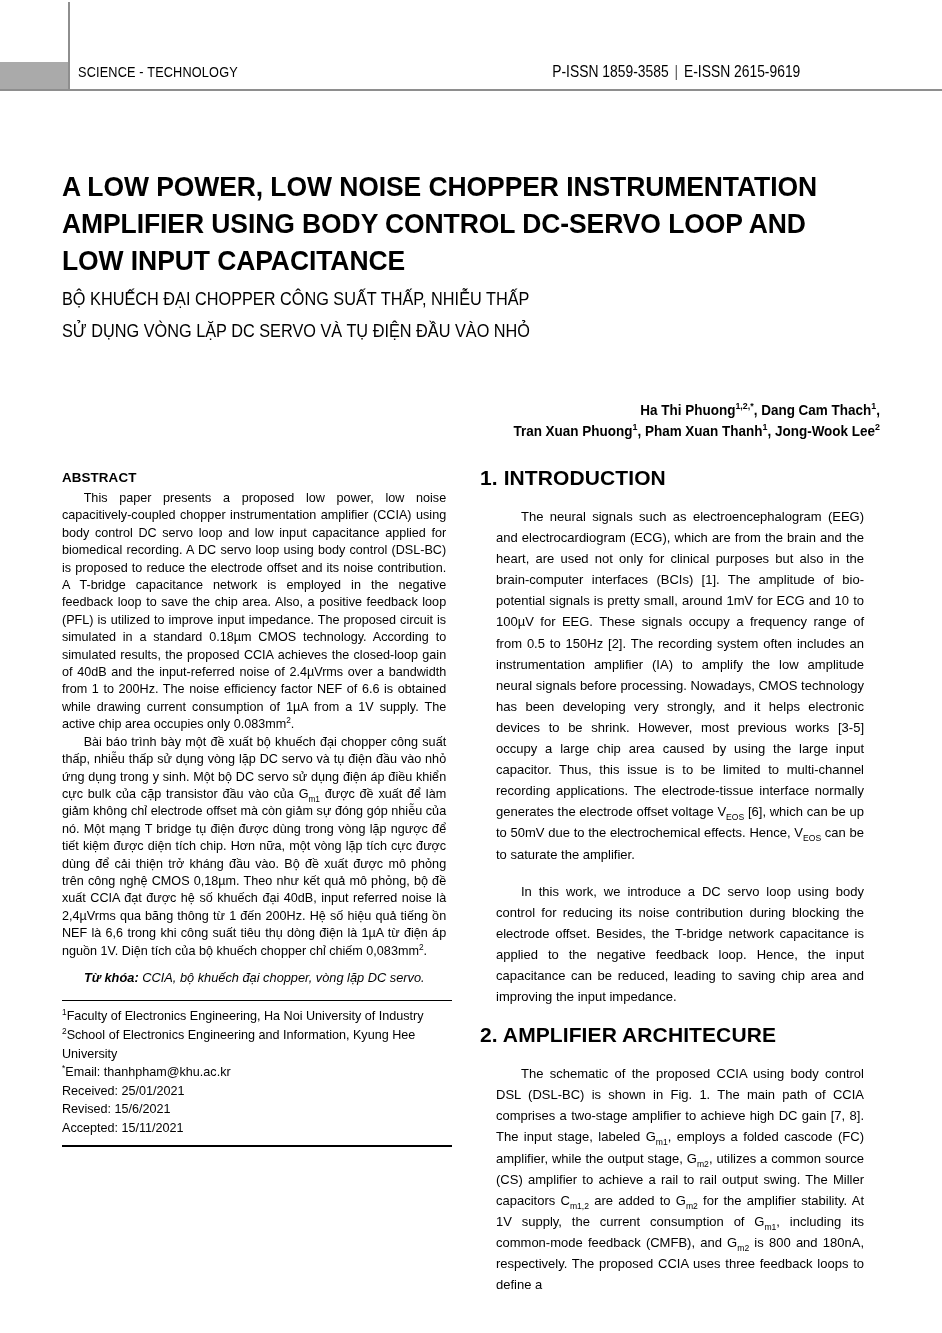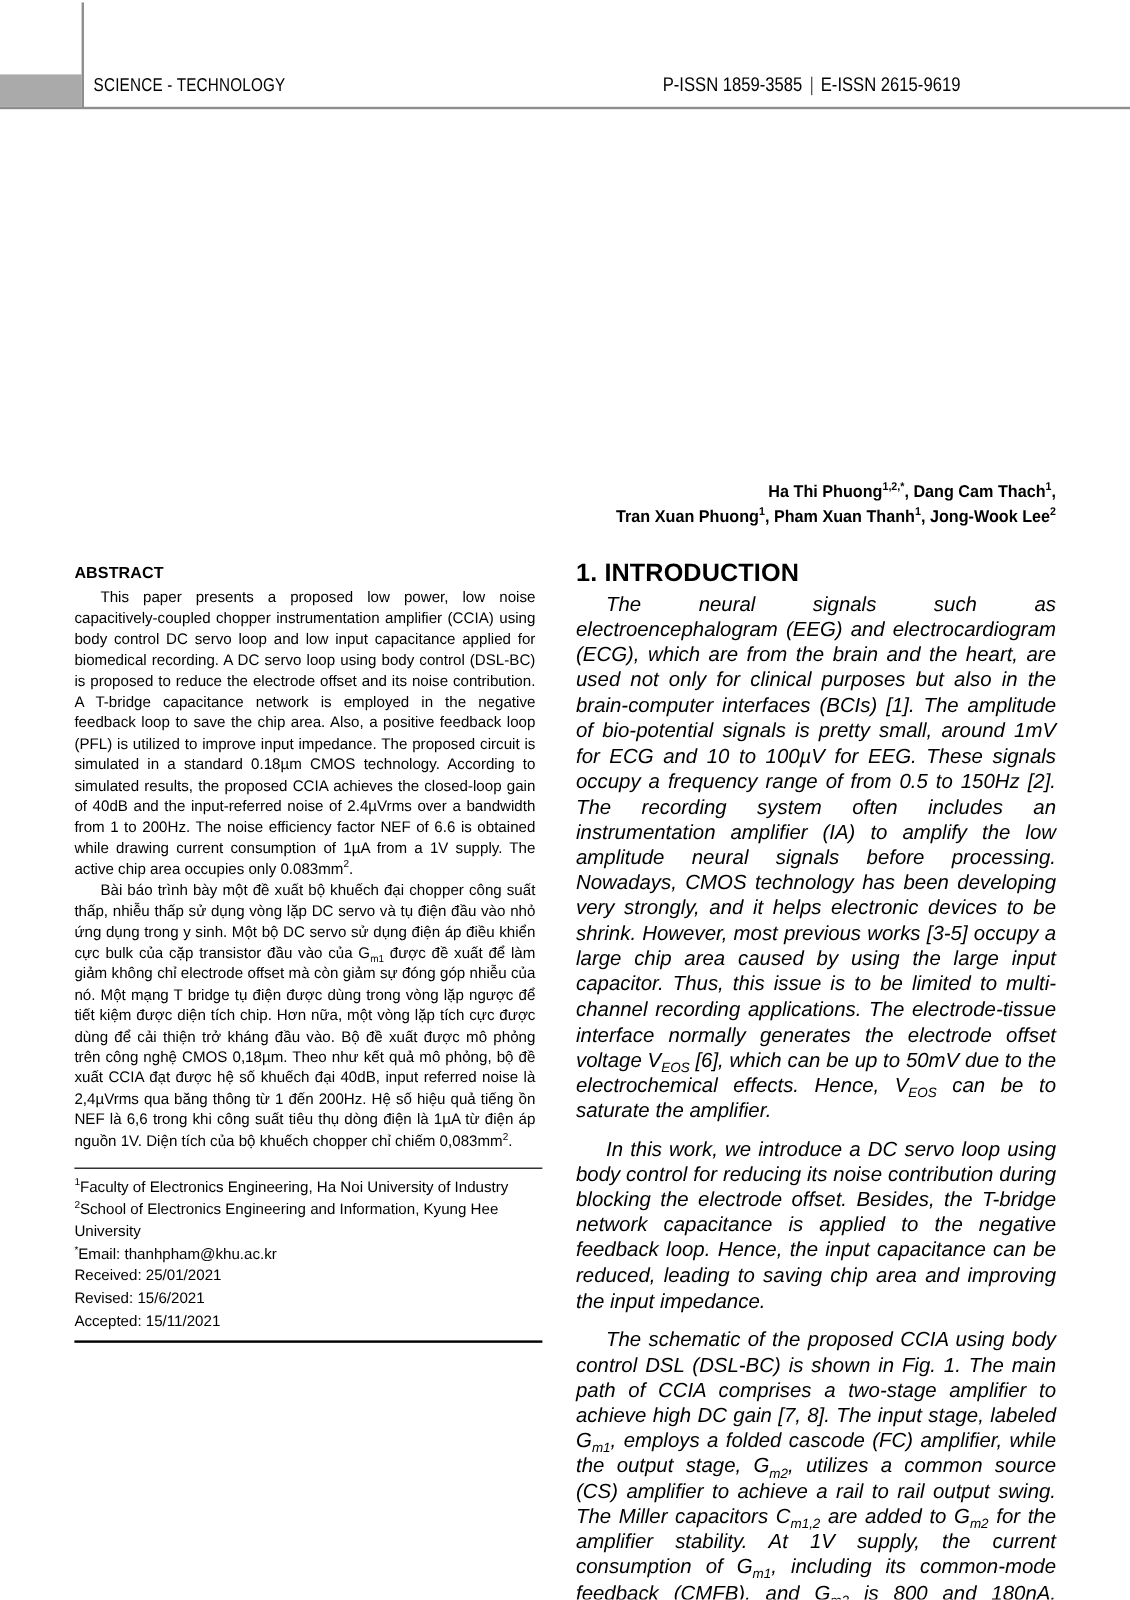--- a/index.html
+++ b/index.html
@@ -187,26 +187,25 @@
     margin: 7px 0 0 0;
     width: 100%;
   }
   .affil {
     font-size: 12.6px;
     line-height: 18.6px;
     margin: 0;
   }
 
   .body-p {
-    font-size: 17px;
+    font-size: 13px;
     line-height: 21.1px;
     text-align: justify;
-    margin: 0;
+    margin: 16px;
     text-indent: 25px;
-    font-style: italic;
   }
   .body-p + .body-p { margin-top: 11px; }
 
   
   .footer {
     position: absolute;
     left: 0;
     top: 1244px;
     width: 942px;
     height: 40px;
@@ -257,32 +256,38 @@
   <div class="header">
     <div class="header-gray-bar"></div>
     <div class="header-vrule"></div>
     <div class="header-rule"></div>
     <div class="header-left">SCIENCE - TECHNOLOGY</div>
     <div class="header-right">
       <span>P-ISSN 1859-3585</span><span class="sep">|</span><span>E-ISSN 2615-9619</span>
     </div>
   </div>
 
+  <div class="title-block">
+    <h1 class="title-en">A LOW POWER, LOW NOISE CHOPPER INSTRUMENTATION AMPLIFIER USING BODY CONTROL DC-SERVO LOOP AND LOW INPUT CAPACITANCE</h1>
+    <div class="title-vn">BỘ KHUẾCH ĐẠI CHOPPER CÔNG SUẤT THẤP, NHIỄU THẤP</div>
+    <div class="title-vn">SỬ DỤNG VÒNG LẶP DC SERVO VÀ TỤ ĐIỆN ĐẦU VÀO NHỎ</div>
+  </div>
 
   <div class="authors">
     <div><span>Ha Thi Phuong</span><sup>1,2,*</sup><span>, Dang Cam Thach</span><sup>1</sup><span>,</span></div>
     <div><span>Tran Xuan Phuong</span><sup>1</sup><span>, Pham Xuan Thanh</span><sup>1</sup><span>, Jong-Wook Lee</span><sup>2</sup></div>
   </div>
 
   <div class="col-left">
 
     <h2 class="sec-head">ABSTRACT</h2>
     <p class="abs-p"><span>This paper presents a proposed low power, low noise capacitively-coupled chopper instrumentation amplifier (CCIA) using body control DC servo loop and low input capacitance applied for biomedical recording. A DC servo loop using body control (DSL-BC) is proposed to reduce the electrode offset and its noise contribution. A T-bridge capacitance network is employed in the negative feedback loop to save the chip area. Also, a positive feedback loop (PFL) is utilized to improve input impedance. The proposed circuit is simulated in a standard 0.18µm CMOS technology. According to simulated results, the proposed CCIA achieves the closed-loop gain of 40dB and the input-referred noise of 2.4µVrms over a bandwidth from 1 to 200Hz. The noise efficiency factor NEF of 6.6 is obtained while drawing current consumption of 1µA from a 1V supply. The active chip area occupies only 0.083mm</span><sup>2</sup><span>.</span></p>
 
     <p class="abs-p"><span>Bài báo trình bày một đề xuất bộ khuếch đại chopper công suất thấp, nhiễu thấp sử dụng vòng lặp DC servo và tụ điện đầu vào nhỏ ứng dụng trong y sinh. Một bộ DC servo sử dụng điện áp điều khiển cực bulk của cặp transistor đầu vào của G</span><sub>m1</sub><span> được đề xuất để làm giảm không chỉ electrode offset mà còn giảm sự đóng góp nhiễu của nó. Một mạng T bridge tụ điện được dùng trong vòng lặp ngược để tiết kiệm được diện tích chip. Hơn nữa, một vòng lặp tích cực được dùng để cải thiện trở kháng đầu vào. Bộ đề xuất được mô phỏng trên công nghệ CMOS 0,18µm. Theo như kết quả mô phỏng, bộ đề xuất CCIA đạt được hệ số khuếch đại 40dB, input referred noise là 2,4µVrms qua băng thông từ 1 đến 200Hz. Hệ số hiệu quả tiếng ồn NEF là 6,6 trong khi công suất tiêu thụ dòng điện là 1µA từ điện áp nguồn 1V. Diện tích của bộ khuếch chopper chỉ chiếm 0,083mm</span><sup>2</sup><span>.</span></p>
+    <p class="kw"><b>Từ khóa:</b><span> CCIA, bộ khuếch đại chopper, vòng lặp DC servo.</span></p>
 
     <hr class="rule-thin">
 
     <p class="affil">
       <sup>1</sup><span>Faculty of Electronics Engineering, Ha Noi University of Industry</span><br>
       <sup>2</sup><span>School of Electronics Engineering and Information, Kyung Hee University</span><br>
       <sup>*</sup><span>Email: thanhpham@khu.ac.kr</span><br>
       <span>Received: 25/01/2021</span><br>
       <span>Revised: 15/6/2021</span><br>
       <span>Accepted: 15/11/2021</span>
@@ -290,17 +295,18 @@
 
     <hr class="rule-thick">
   </div>
 
   <div class="col-right">
 
     <h2 class="sec-head-r">1. INTRODUCTION</h2>
     <p class="body-p"><span>The neural signals such as electroencephalogram (EEG) and electrocardiogram (ECG), which are from the brain and the heart, are used not only for clinical purposes but also in the brain-computer interfaces (BCIs) [1]. The amplitude of bio-potential signals is pretty small, around 1mV for ECG and 10 to 100µV for EEG. These signals occupy a frequency range of from 0.5 to 150Hz [2]. The recording system often includes an instrumentation amplifier (IA) to amplify the low amplitude neural signals before processing. Nowadays, CMOS technology has been developing very strongly, and it helps electronic devices to be shrink. However, most previous works [3-5] occupy a large chip area caused by using the large input capacitor. Thus, this issue is to be limited to multi-channel recording applications. The electrode-tissue interface normally generates the electrode offset voltage V</span><sub>EOS</sub><span> [6], which can be up to 50mV due to the electrochemical effects. Hence, V</span><sub>EOS</sub><span> can be to saturate the amplifier.</span></p>
     <p class="body-p">In this work, we introduce a DC servo loop using body control for reducing its noise contribution during blocking the electrode offset. Besides, the T-bridge network capacitance is applied to the negative feedback loop. Hence, the input capacitance can be reduced, leading to saving chip area and improving the input impedance.</p>
 
+    <h2 class="sec-head-r" style="margin-top:11px">2. AMPLIFIER ARCHITECURE</h2>
     <p class="body-p"><span>The schematic of the proposed CCIA using body control DSL (DSL-BC) is shown in Fig. 1. The main path of CCIA comprises a two-stage amplifier to achieve high DC gain [7, 8]. The input stage, labeled G</span><sub>m1</sub><span>, employs a folded cascode (FC) amplifier, while the output stage, G</span><sub>m2</sub><span>, utilizes a common source (CS) amplifier to achieve a rail to rail output swing. The Miller capacitors C</span><sub>m1,2</sub><span> are added to G</span><sub>m2</sub><span> for the amplifier stability. At 1V supply, the current consumption of G</span><sub>m1</sub><span>, including its common-mode feedback (CMFB), and G</span><sub>m2</sub><span> is 800 and 180nA, respectively. The proposed CCIA uses three feedback loops to define a</span></p>
   </div>
 
 
 </div>
 
 </body></html>

